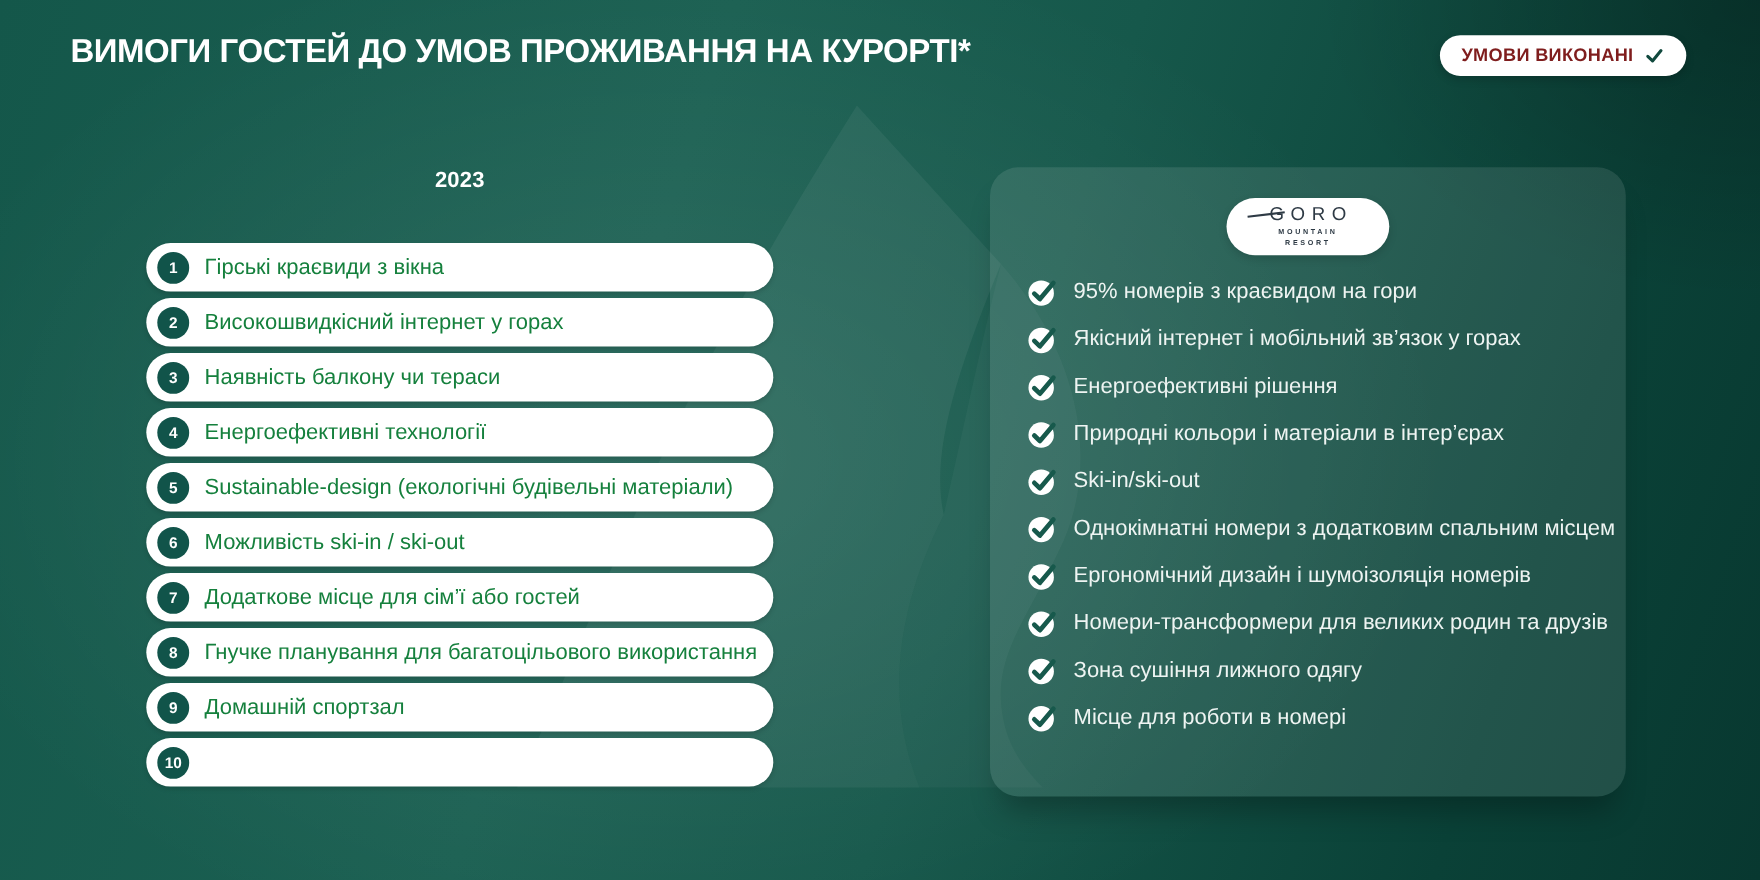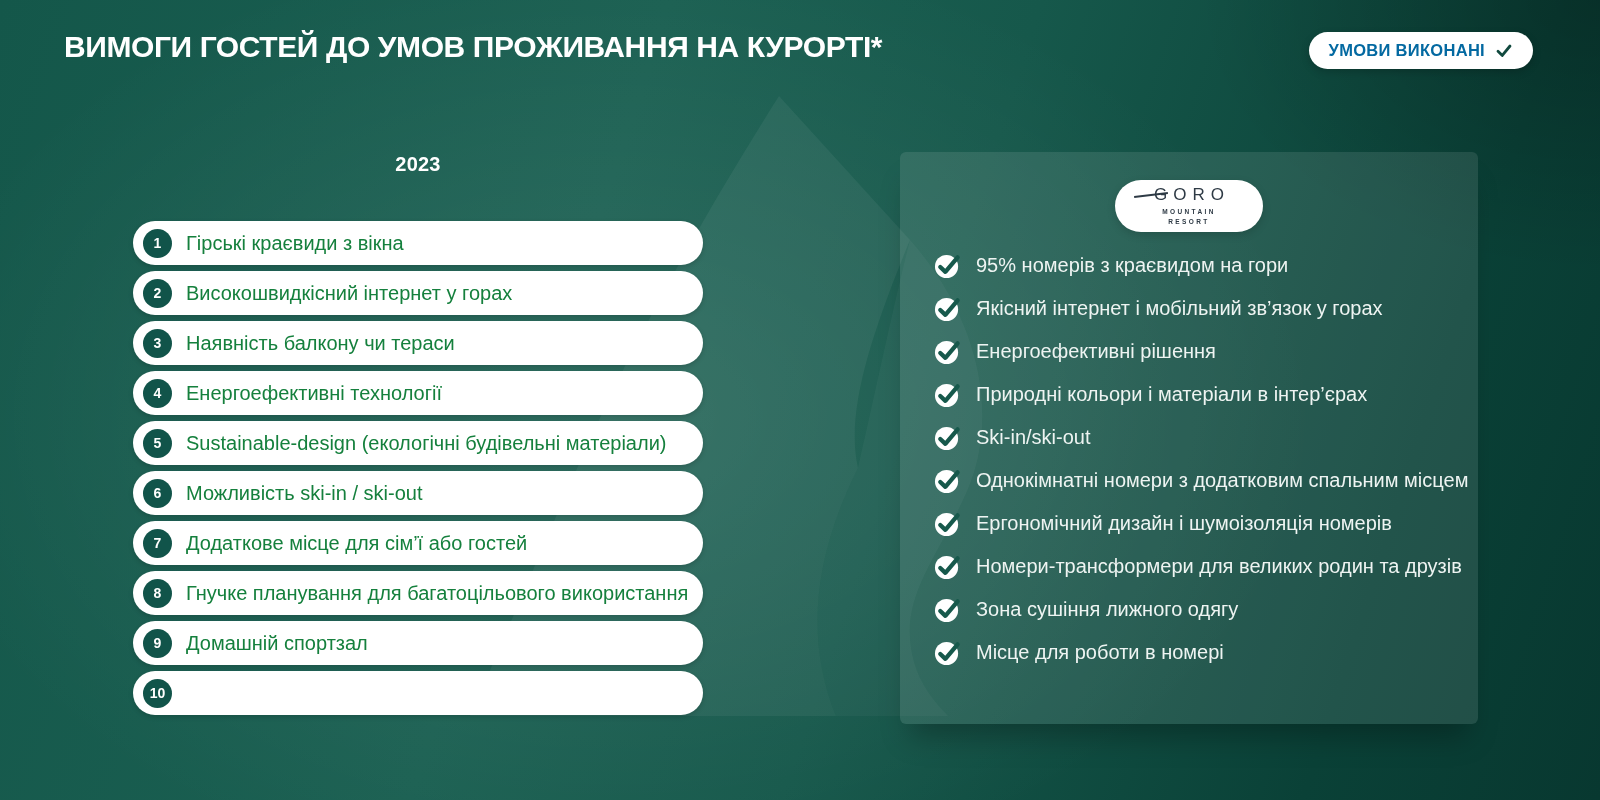--- a/index.html
+++ b/index.html
@@ -23,21 +23,21 @@
     position:absolute; left:64px; top:30px;
     color:#ffffff; font-size:30px; font-weight:bold; letter-spacing:-0.4px;
     text-transform:uppercase; white-space:nowrap;
   }
   .badge{
     position:absolute; right:67px; top:32px; height:37px;
     background:#ffffff; border-radius:19px;
     display:flex; align-items:center; gap:10px; padding:0 20px;
     box-shadow:0 3px 8px rgba(0,0,0,0.18); cursor:pointer;
   }
-  .badge-label{ color:#0369a1; font-size:16.5px; font-weight:bold; letter-spacing:0.3px; white-space:nowrap; }
+  .badge-label{ color:#7f1d1d; font-size:16.5px; font-weight:bold; letter-spacing:0.3px; white-space:nowrap; }
   .badge svg{ display:block; }
 
   
   .col-heading{
     position:absolute; left:133px; top:151px; width:570px;
     text-align:center; color:#ffffff; font-size:20px; font-weight:bold;
     line-height:1.32; letter-spacing:0.2px;
   }
   .req-list{ position:absolute; left:133px; top:221px; width:570px; }
   .pill{
@@ -48,21 +48,21 @@
   .num{
     width:29px; height:29px; border-radius:50%; background:#11544a;
     color:#ffffff; font-size:14px; font-weight:bold;
     display:flex; align-items:center; justify-content:center; flex:0 0 29px;
   }
   .pill-label{ margin-left:14px; color:#15803d; font-size:20px; white-space:nowrap; }
 
   
   .panel{
     position:absolute; left:900px; top:152px; width:578px; height:572px;
-    background:rgba(255,255,255,0.10); border-radius:6px;
+    background:rgba(255,255,255,0.10); border-radius:26px;
     box-shadow:0 22px 28px -10px rgba(0,0,0,0.28);
   }
   .logo-pill{
     width:148px; height:52px; border-radius:26px; background:#ffffff;
     margin:28px auto 0 auto; display:flex; flex-direction:column;
     align-items:center; justify-content:center;
     box-shadow:0 3px 8px rgba(0,0,0,0.15);
   }
   .logo-word{
     position:relative; color:#2e3a45; font-size:17px; letter-spacing:6px;

